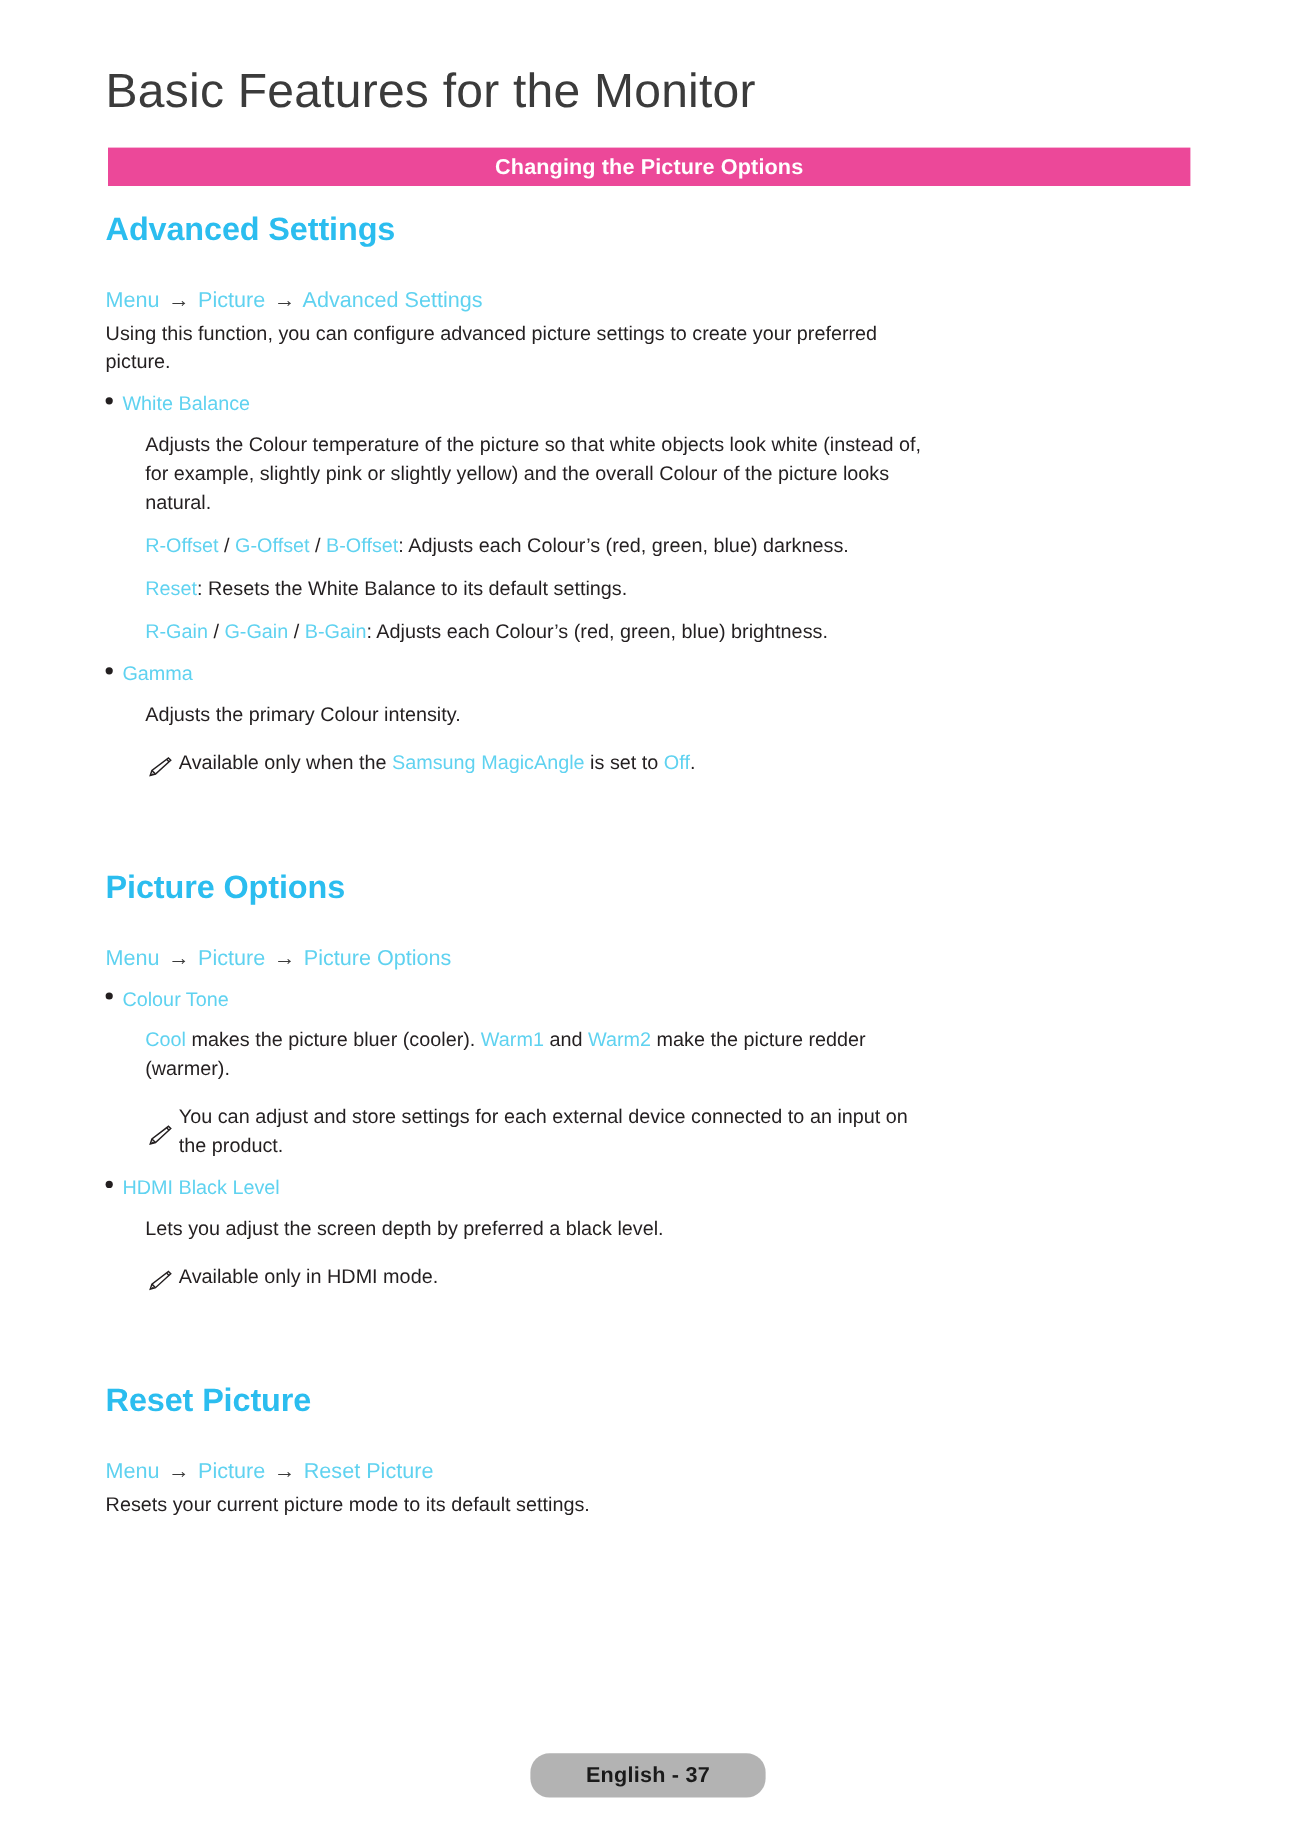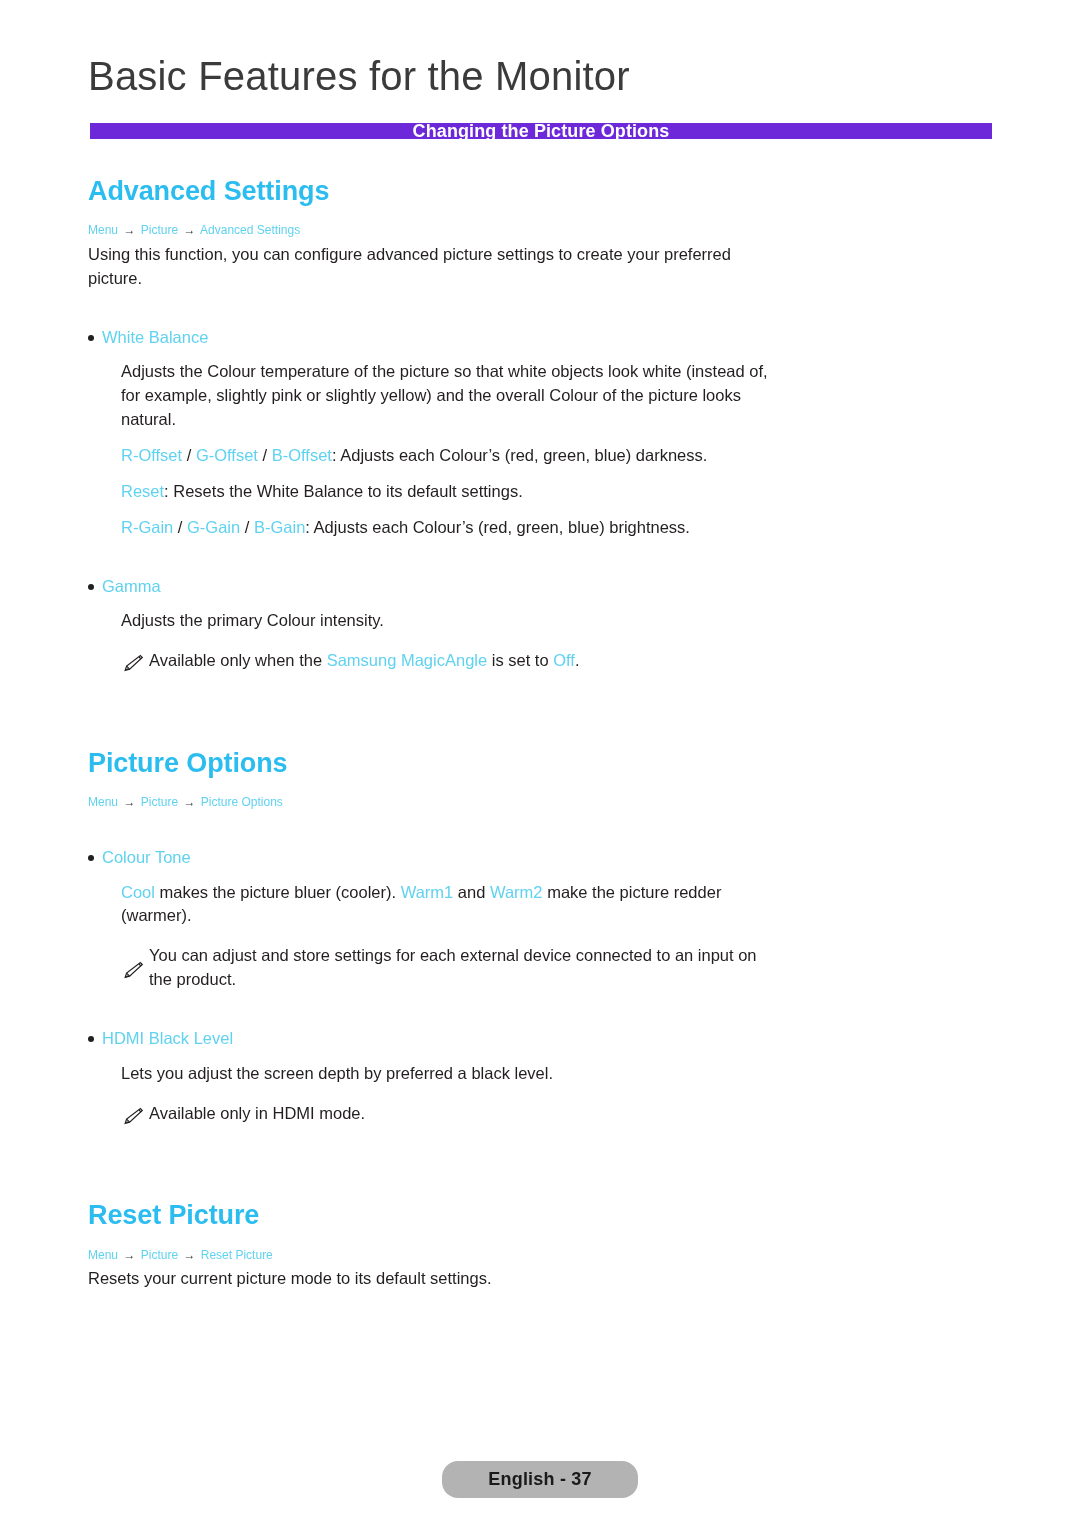--- a/index.html
+++ b/index.html
@@ -36,22 +36,22 @@
     color: #3b3b3b;
     white-space: nowrap;
     font-stretch: condensed;
   }
 
   .section-bar {
     position: absolute;
     left: 90px;
     top: 123px;
     width: 902px;
-    height: 16px;
-    background: #6d28d9;
+    height: 32px;
+    background: #ec4899;
     display: flex;
     align-items: center;
     justify-content: center;
   }
   .section-bar-label {
     color: #ffffff;
     font-size: 18px;
     font-weight: bold;
     letter-spacing: 0.1px;
   }
@@ -72,42 +72,42 @@
   h2.heading {
     margin: 0;
     font-size: 27px;
     font-weight: bold;
     color: #2bbdef;
     letter-spacing: -0.1px;
     line-height: 1.2;
   }
 
   .breadcrumb {
-    margin-top: 16px;
-    font-size: 12px;
+    margin-top: 32px;
+    font-size: 18px;
     color: #5fd2f0;
     line-height: 1.3;
     white-space: nowrap;
   }
   .breadcrumb .arrow {
     color: #3a3a3a;
     padding: 0 2px;
   }
 
   .intro {
     margin-top: 4px;
     font-size: 16.5px;
     color: #231f20;
     line-height: 1.45;
   }
 
   .bullet-row {
-    margin-top: 36px;
+    margin-top: 12px;
     display: flex;
-    align-items: center;
+    align-items: flex-start;
   }
   .bullet-dot {
     width: 14px;
     flex: 0 0 14px;
     color: #231f20;
     font-size: 14px;
     line-height: 1;
     position: relative;
     top: -2px;
   }

